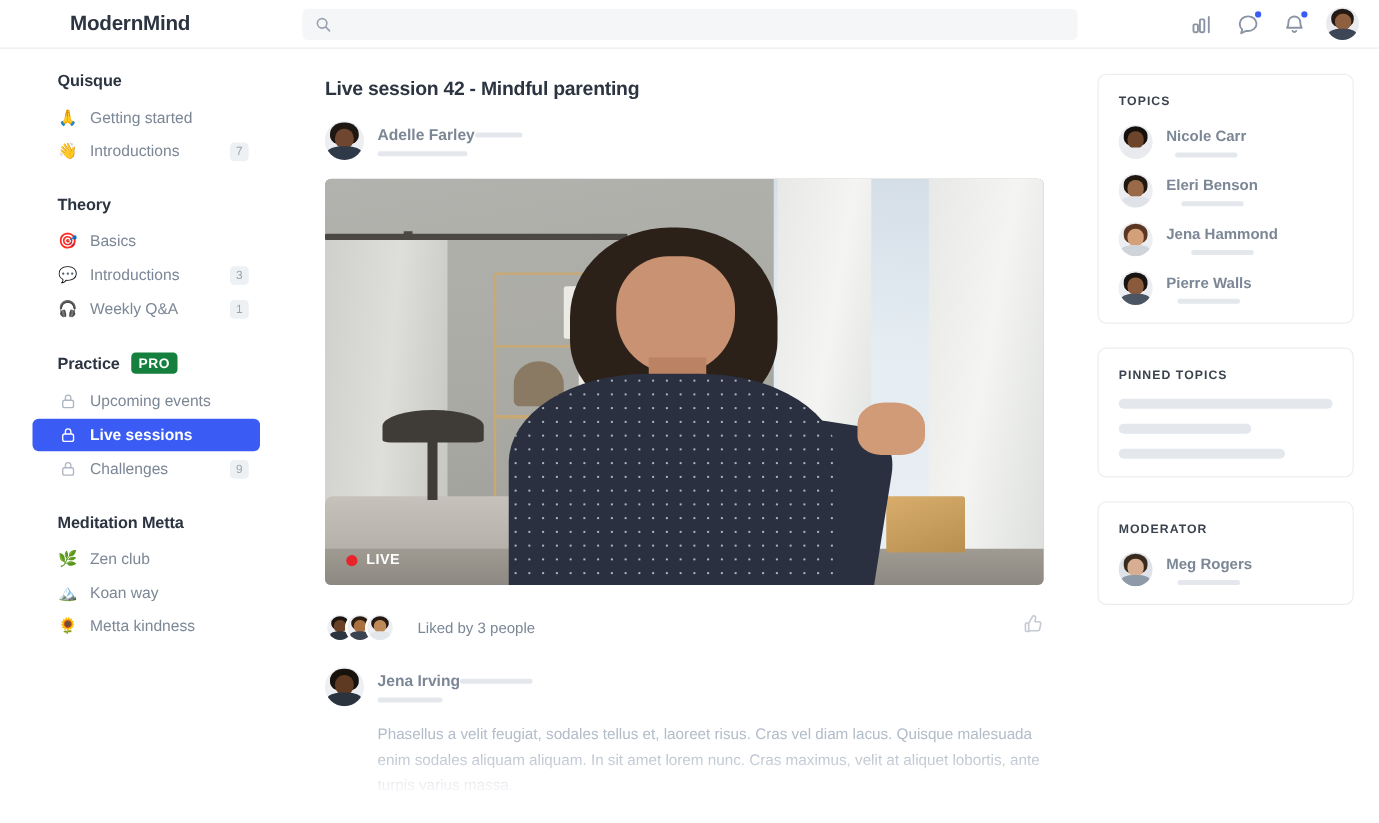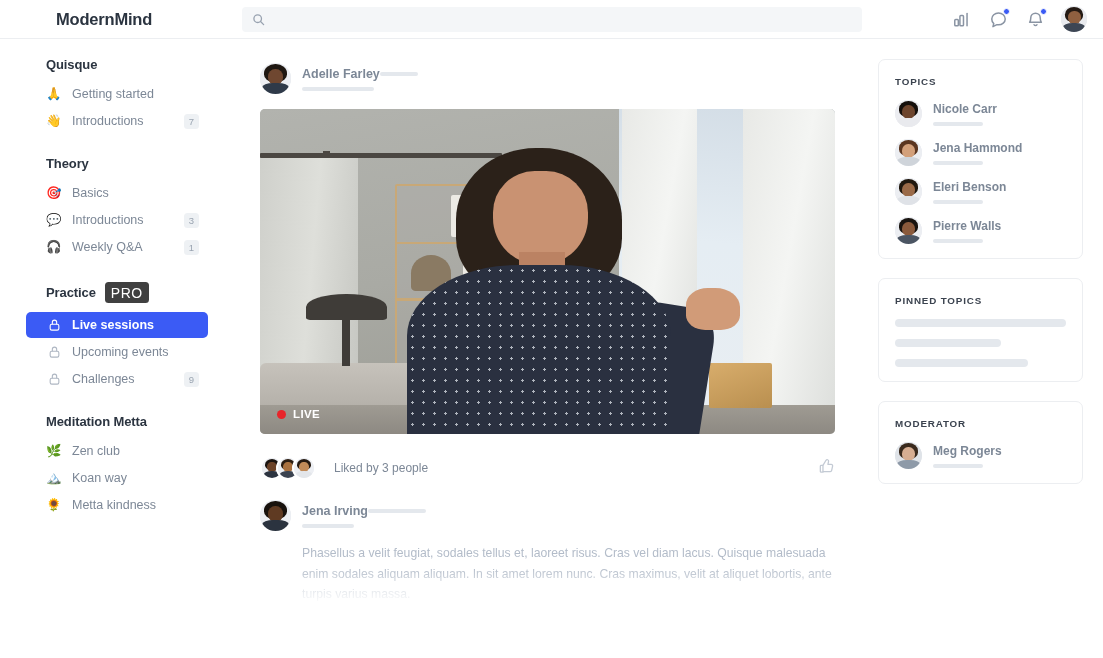--- a/index.html
+++ b/index.html
@@ -66,21 +66,21 @@
   
   .sidebar { width: 228px; padding: 18px 20px 0 26px; flex-shrink: 0; }
   .sb-head {
     font-size: 13px; font-weight: bold; color: #2b3440;
     margin: 0 0 9px 20px; letter-spacing: -0.1px;
     display: flex; align-items: center; gap: 9px;
   }
   .sb-head.first { margin-top: 0; }
   .sb-group { margin-bottom: 22px; }
   .pro-badge {
-    background: #404040; color: #fff; font-size: 14px; font-weight: normal;
+    background: #15803d; color: #fff; font-size: 11px; font-weight: bold;
     padding: 2.5px 6px; border-radius: 3.5px; letter-spacing: 0.5px;
   }
   .sb-item {
     display: flex; align-items: center; height: 26px;
     padding: 0 9px 0 20px; border-radius: 5px;
     font-size: 12.5px; color: #7c8796; cursor: pointer;
     margin-bottom: 1px;
   }
   .sb-item.active { background: #3b5bf5; color: #ffffff; font-weight: bold; }
   .sb-ico { width: 17px; font-size: 12.5px; margin-right: 9px; display: flex;
@@ -193,21 +193,21 @@
     background: #fff; border: 1px solid #eceef1; border-radius: 7px;
     padding: 16px 16px 14px 16px; margin-bottom: 19px;
   }
   .card-title {
     font-size: 9.8px; font-weight: bold; color: #3b434f;
     letter-spacing: 0.85px; margin-bottom: 13px;
   }
   .person { display: flex; align-items: center; gap: 11px; margin-bottom: 12px; }
   .person:last-child { margin-bottom: 0; }
   .av-27 { width: 27px; height: 27px; }
-  .p-meta { display: flex; flex-direction: column; gap: 6px; }
+  .p-meta { display: flex; flex-direction: column; gap: 6px; align-items: center; }
   .p-name { font-size: 12px; font-weight: bold; color: #7c8796; }
   .pin-line { background: #e4e8ed; border-radius: 4px; height: 8px; margin-bottom: 12px; }
 
   
   .face { position: absolute; inset: 0; }
   .f-bg { position: absolute; inset: 0; }
   .f-hair { position: absolute; left: 14%; top: 4%; width: 72%; height: 58%; border-radius: 50% 50% 42% 42%; }
   .f-skin { position: absolute; left: 25%; top: 18%; width: 50%; height: 52%; border-radius: 46%; }
   .f-body { position: absolute; left: 8%; bottom: 0; width: 84%; height: 34%; border-radius: 44% 44% 0 0; }
 </style>
@@ -294,45 +294,45 @@
         <span class="sb-label">Weekly Q&amp;A</span>
         <span class="sb-count">1</span>
       </div>
     </div>
 
     <div class="sb-group">
       <div class="sb-head">
         <span>Practice</span>
         <span class="pro-badge">PRO</span>
       </div>
+      <div class="sb-item">
+        <span class="sb-ico">
+          <svg class="lock" viewBox="0 0 24 24" fill="none" stroke="#aeb6c2" stroke-width="2" stroke-linejoin="round">
+            <rect x="4" y="10.5" width="16" height="11" rx="3"></rect>
+            <path d="M8 10.5V7a4 4 0 0 1 8 0v3.5"></path>
+          </svg>
+        </span>
+        <span class="sb-label">Upcoming events</span>
+      </div>
       <div class="sb-item active">
         <span class="sb-ico">
           <svg class="lock" viewBox="0 0 24 24" fill="none" stroke="#ffffff" stroke-width="2" stroke-linejoin="round">
             <rect x="4" y="10.5" width="16" height="11" rx="3"></rect>
             <path d="M8 10.5V7a4 4 0 0 1 8 0v3.5"></path>
           </svg>
         </span>
         <span class="sb-label">Live sessions</span>
       </div>
       <div class="sb-item">
         <span class="sb-ico">
           <svg class="lock" viewBox="0 0 24 24" fill="none" stroke="#aeb6c2" stroke-width="2" stroke-linejoin="round">
             <rect x="4" y="10.5" width="16" height="11" rx="3"></rect>
             <path d="M8 10.5V7a4 4 0 0 1 8 0v3.5"></path>
           </svg>
         </span>
-        <span class="sb-label">Upcoming events</span>
-      </div>
-      <div class="sb-item">
-        <span class="sb-ico">
-          <svg class="lock" viewBox="0 0 24 24" fill="none" stroke="#aeb6c2" stroke-width="2" stroke-linejoin="round">
-            <rect x="4" y="10.5" width="16" height="11" rx="3"></rect>
-            <path d="M8 10.5V7a4 4 0 0 1 8 0v3.5"></path>
-          </svg>
-        </span>
         <span class="sb-label">Challenges</span>
         <span class="sb-count">9</span>
       </div>
     </div>
 
     <div class="sb-group">
       <div class="sb-head">
         <span>Meditation Metta</span>
       </div>
       <div class="sb-item">
@@ -345,20 +345,21 @@
       </div>
       <div class="sb-item">
         <span class="sb-ico">🌻</span>
         <span class="sb-label">Metta kindness</span>
       </div>
     </div>
   </nav>
 
   <main class="main">
 
+    <div class="post-title">Live session 42 - Mindful parenting</div>
 
     <div class="author-row">
       <div class="avatar av-32">
         <span class="face">
           <span class="f-bg" style="background:#eceef2"></span>
           <span class="f-hair" style="background:#1f1812"></span>
           <span class="f-skin" style="background:#6f4730"></span>
           <span class="f-body" style="background:#2f3a49"></span>
         </span>
       </div>
@@ -478,41 +479,41 @@
         </div>
         <div class="p-meta">
           <span class="p-name">Nicole Carr</span>
           <span class="skel" style="width:50px"></span>
         </div>
       </div>
       <div class="person">
         <div class="avatar av-27">
           <span class="face">
             <span class="f-bg" style="background:#eceef2"></span>
+            <span class="f-hair" style="background:#20180f"></span>
+            <span class="f-skin" style="background:#9a6a48"></span>
+            <span class="f-body" style="background:#dfe2e7"></span>
+          </span>
+        </div>
+        <div class="p-meta">
+          <span class="p-name">Eleri Benson</span>
+          <span class="skel" style="width:50px"></span>
+        </div>
+      </div>
+      <div class="person">
+        <div class="avatar av-27">
+          <span class="face">
+            <span class="f-bg" style="background:#eceef2"></span>
             <span class="f-hair" style="background:#5b3620"></span>
             <span class="f-skin" style="background:#d3a07a"></span>
             <span class="f-body" style="background:#cfd4da"></span>
           </span>
         </div>
         <div class="p-meta">
           <span class="p-name">Jena Hammond</span>
-          <span class="skel" style="width:50px"></span>
-        </div>
-      </div>
-      <div class="person">
-        <div class="avatar av-27">
-          <span class="face">
-            <span class="f-bg" style="background:#eceef2"></span>
-            <span class="f-hair" style="background:#20180f"></span>
-            <span class="f-skin" style="background:#9a6a48"></span>
-            <span class="f-body" style="background:#dfe2e7"></span>
-          </span>
-        </div>
-        <div class="p-meta">
-          <span class="p-name">Eleri Benson</span>
           <span class="skel" style="width:50px"></span>
         </div>
       </div>
       <div class="person">
         <div class="avatar av-27">
           <span class="face">
             <span class="f-bg" style="background:#eceef2"></span>
             <span class="f-hair" style="background:#191410"></span>
             <span class="f-skin" style="background:#8a5a3c"></span>
             <span class="f-body" style="background:#4b5563"></span>

